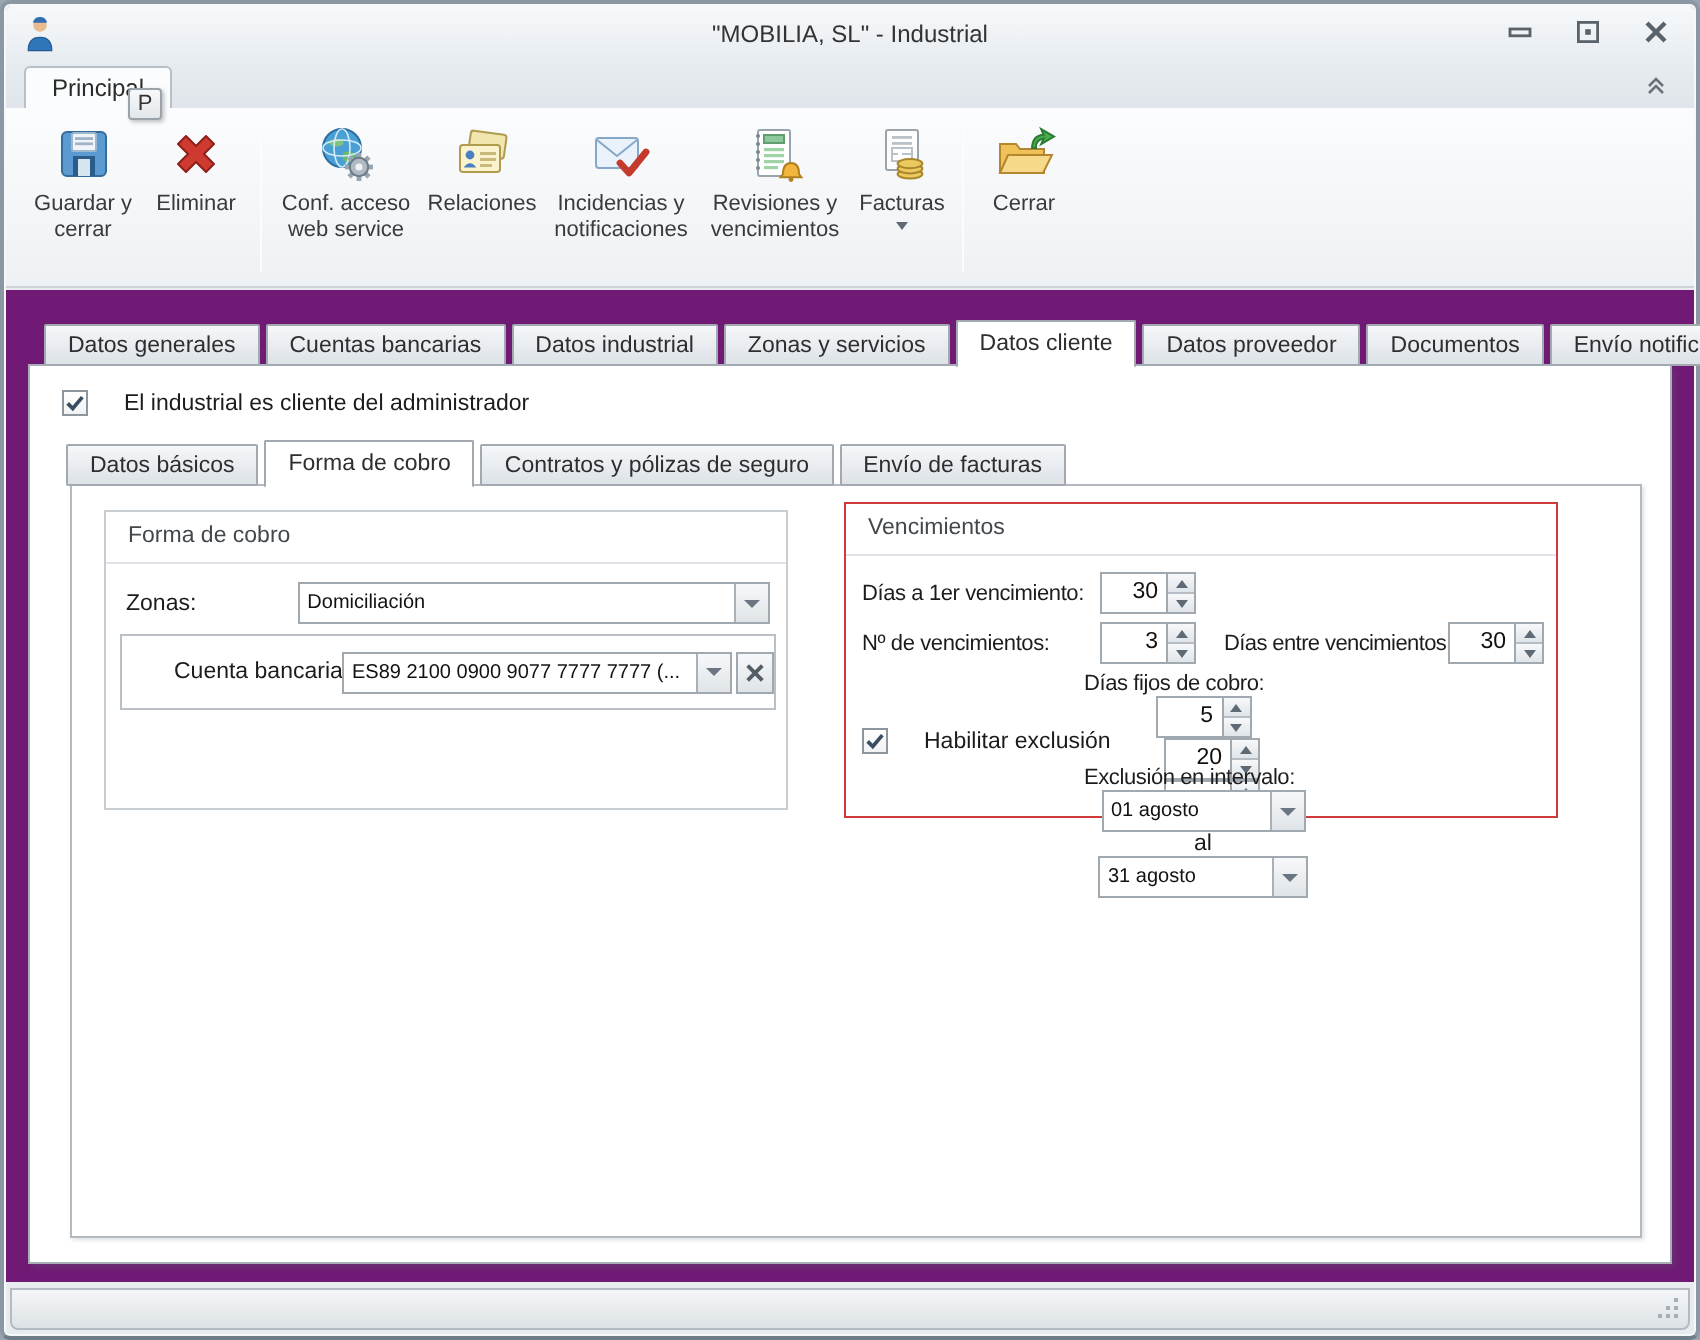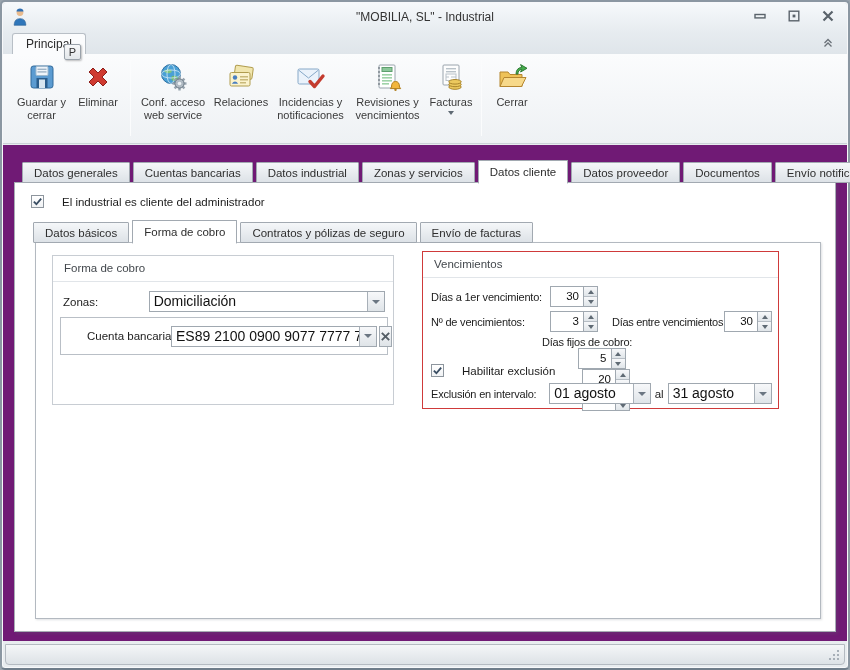--- a/index.html
+++ b/index.html
@@ -71,21 +71,21 @@
   .gb-header { height:26px; line-height:25px; padding:0 11px; font-size:11.5px; color:#43484d;
     border-bottom:1px solid #e1e5e9; }
 
   .g-forma { left:16px; top:12px; width:342px; height:150px; }
   .g-venc  { left:386px; top:8px; width:357px; height:158px; }
 
   .field-label { font-size:11.5px; color:#1c1c1c; white-space:nowrap; }
 
   
   .combo { height:21px; background:#fff; border:1px solid #a0a8b0; display:flex; align-items:stretch; }
-  .combo .cval { flex:1; font-size:14px; color:#111; line-height:19px; padding:0 4px; overflow:hidden; white-space:nowrap; }
+  .combo .cval { flex:1; font-size:10px; color:#111; line-height:19px; padding:0 4px; overflow:hidden; white-space:nowrap; }
   .cbtn { width:17px; background:linear-gradient(#f7f8fa,#dfe4e8); border-left:1px solid #a8b0b8;
     display:flex; align-items:center; justify-content:center; cursor:default; }
   .carrow { width:0; height:0; border-left:4px solid transparent; border-right:4px solid transparent;
     border-top:4px solid #6b7682; }
   .xbtn { width:20px; height:21px; margin-left:2px; background:linear-gradient(#f7f8fa,#dfe4e8);
     border:1px solid #a0a8b0; display:flex; align-items:center; justify-content:center; cursor:default; }
 
   
   .spinner { display:inline-flex; height:21px; }
   .spinval { width:33px; height:21px; background:#fff; border:1px solid #a0a8b0; border-right:none;
@@ -441,21 +441,21 @@
             <label class="chkrow">
               <span class="chkbox">
                 <svg viewBox="0 0 12 12" width="11" height="11">
                     <path d="M2 6.2 L4.8 9 L10 2.8" fill="none" stroke="#3a4e63" stroke-width="2"></path>
                   </svg>
               </span>
               <span>Habilitar exclusión</span>
             </label>
           </div>
 
-          <div class="vrow" style="top:131px;">
+          <div class="vrow" style="top:131px;flex-direction:column;">
             <span class="field-label vlab1">Exclusión en intervalo:</span>
             <div class="combo" style="width:102px;">
               <span class="cval">01 agosto</span>
               <span class="cbtn">
                   <span class="carrow"></span>
                 </span>
             </div>
             <span class="field-label" style="margin:0 4px;">al</span>
             <div class="combo" style="width:105px;">
               <span class="cval">31 agosto</span>

